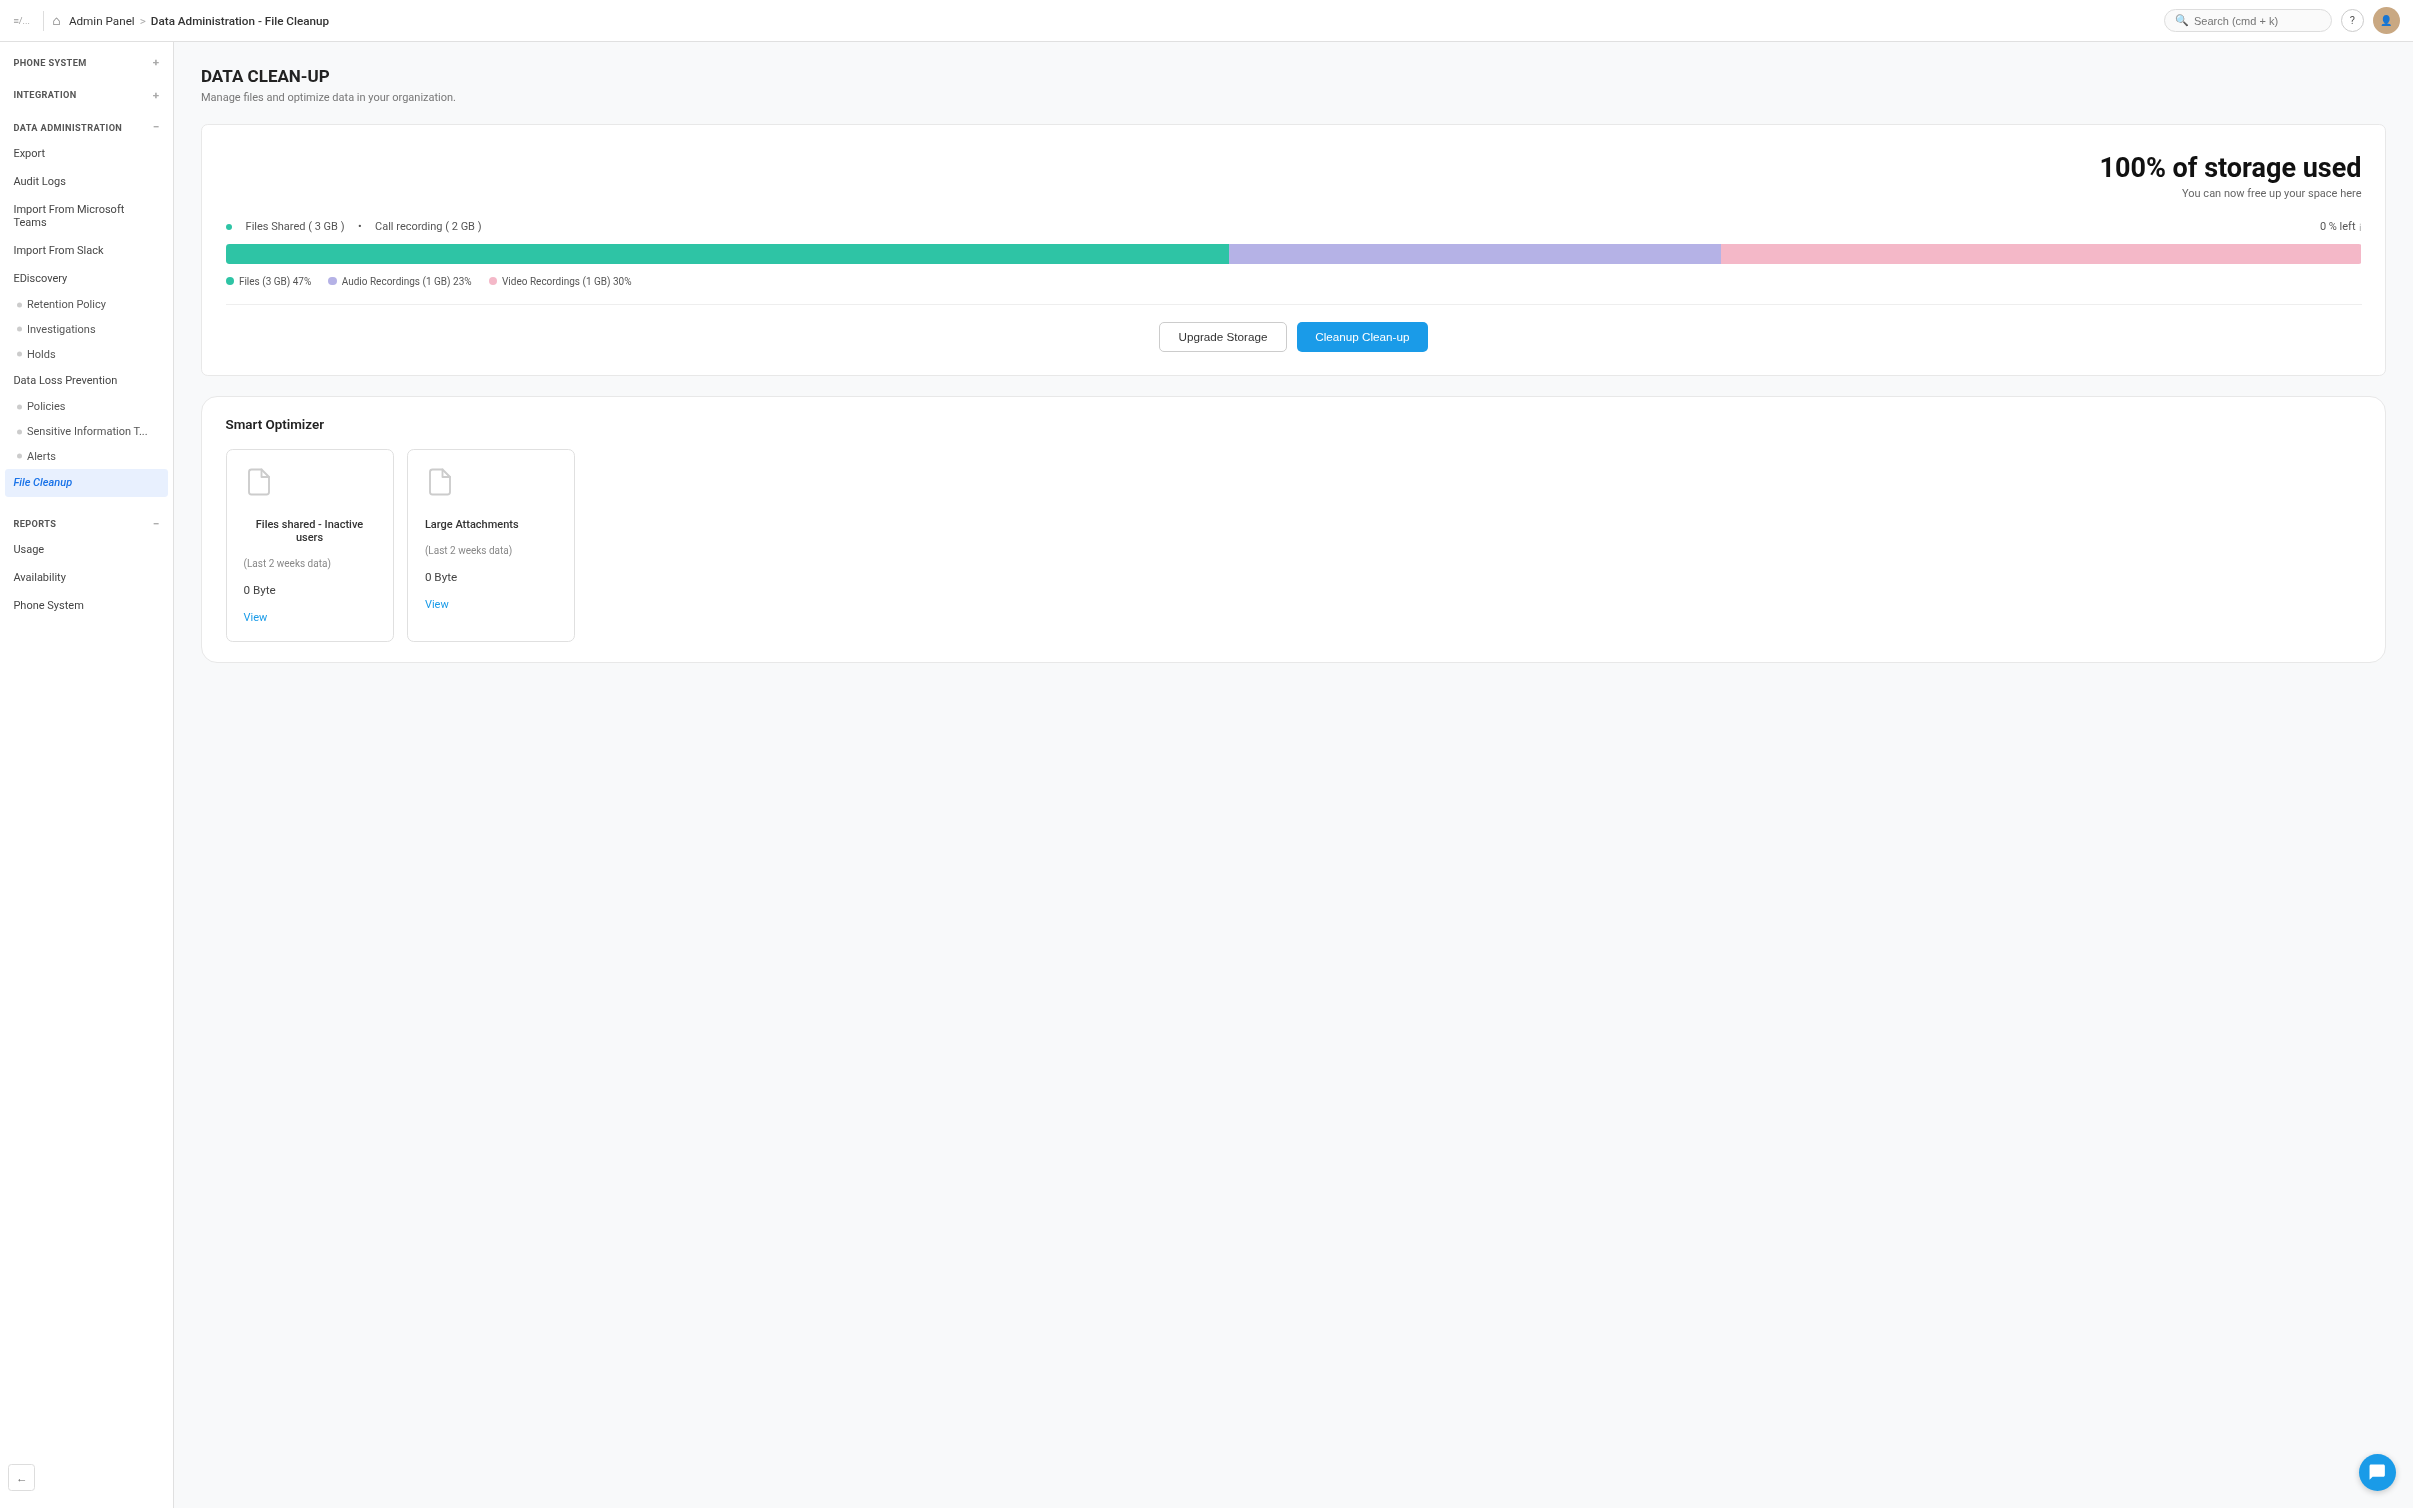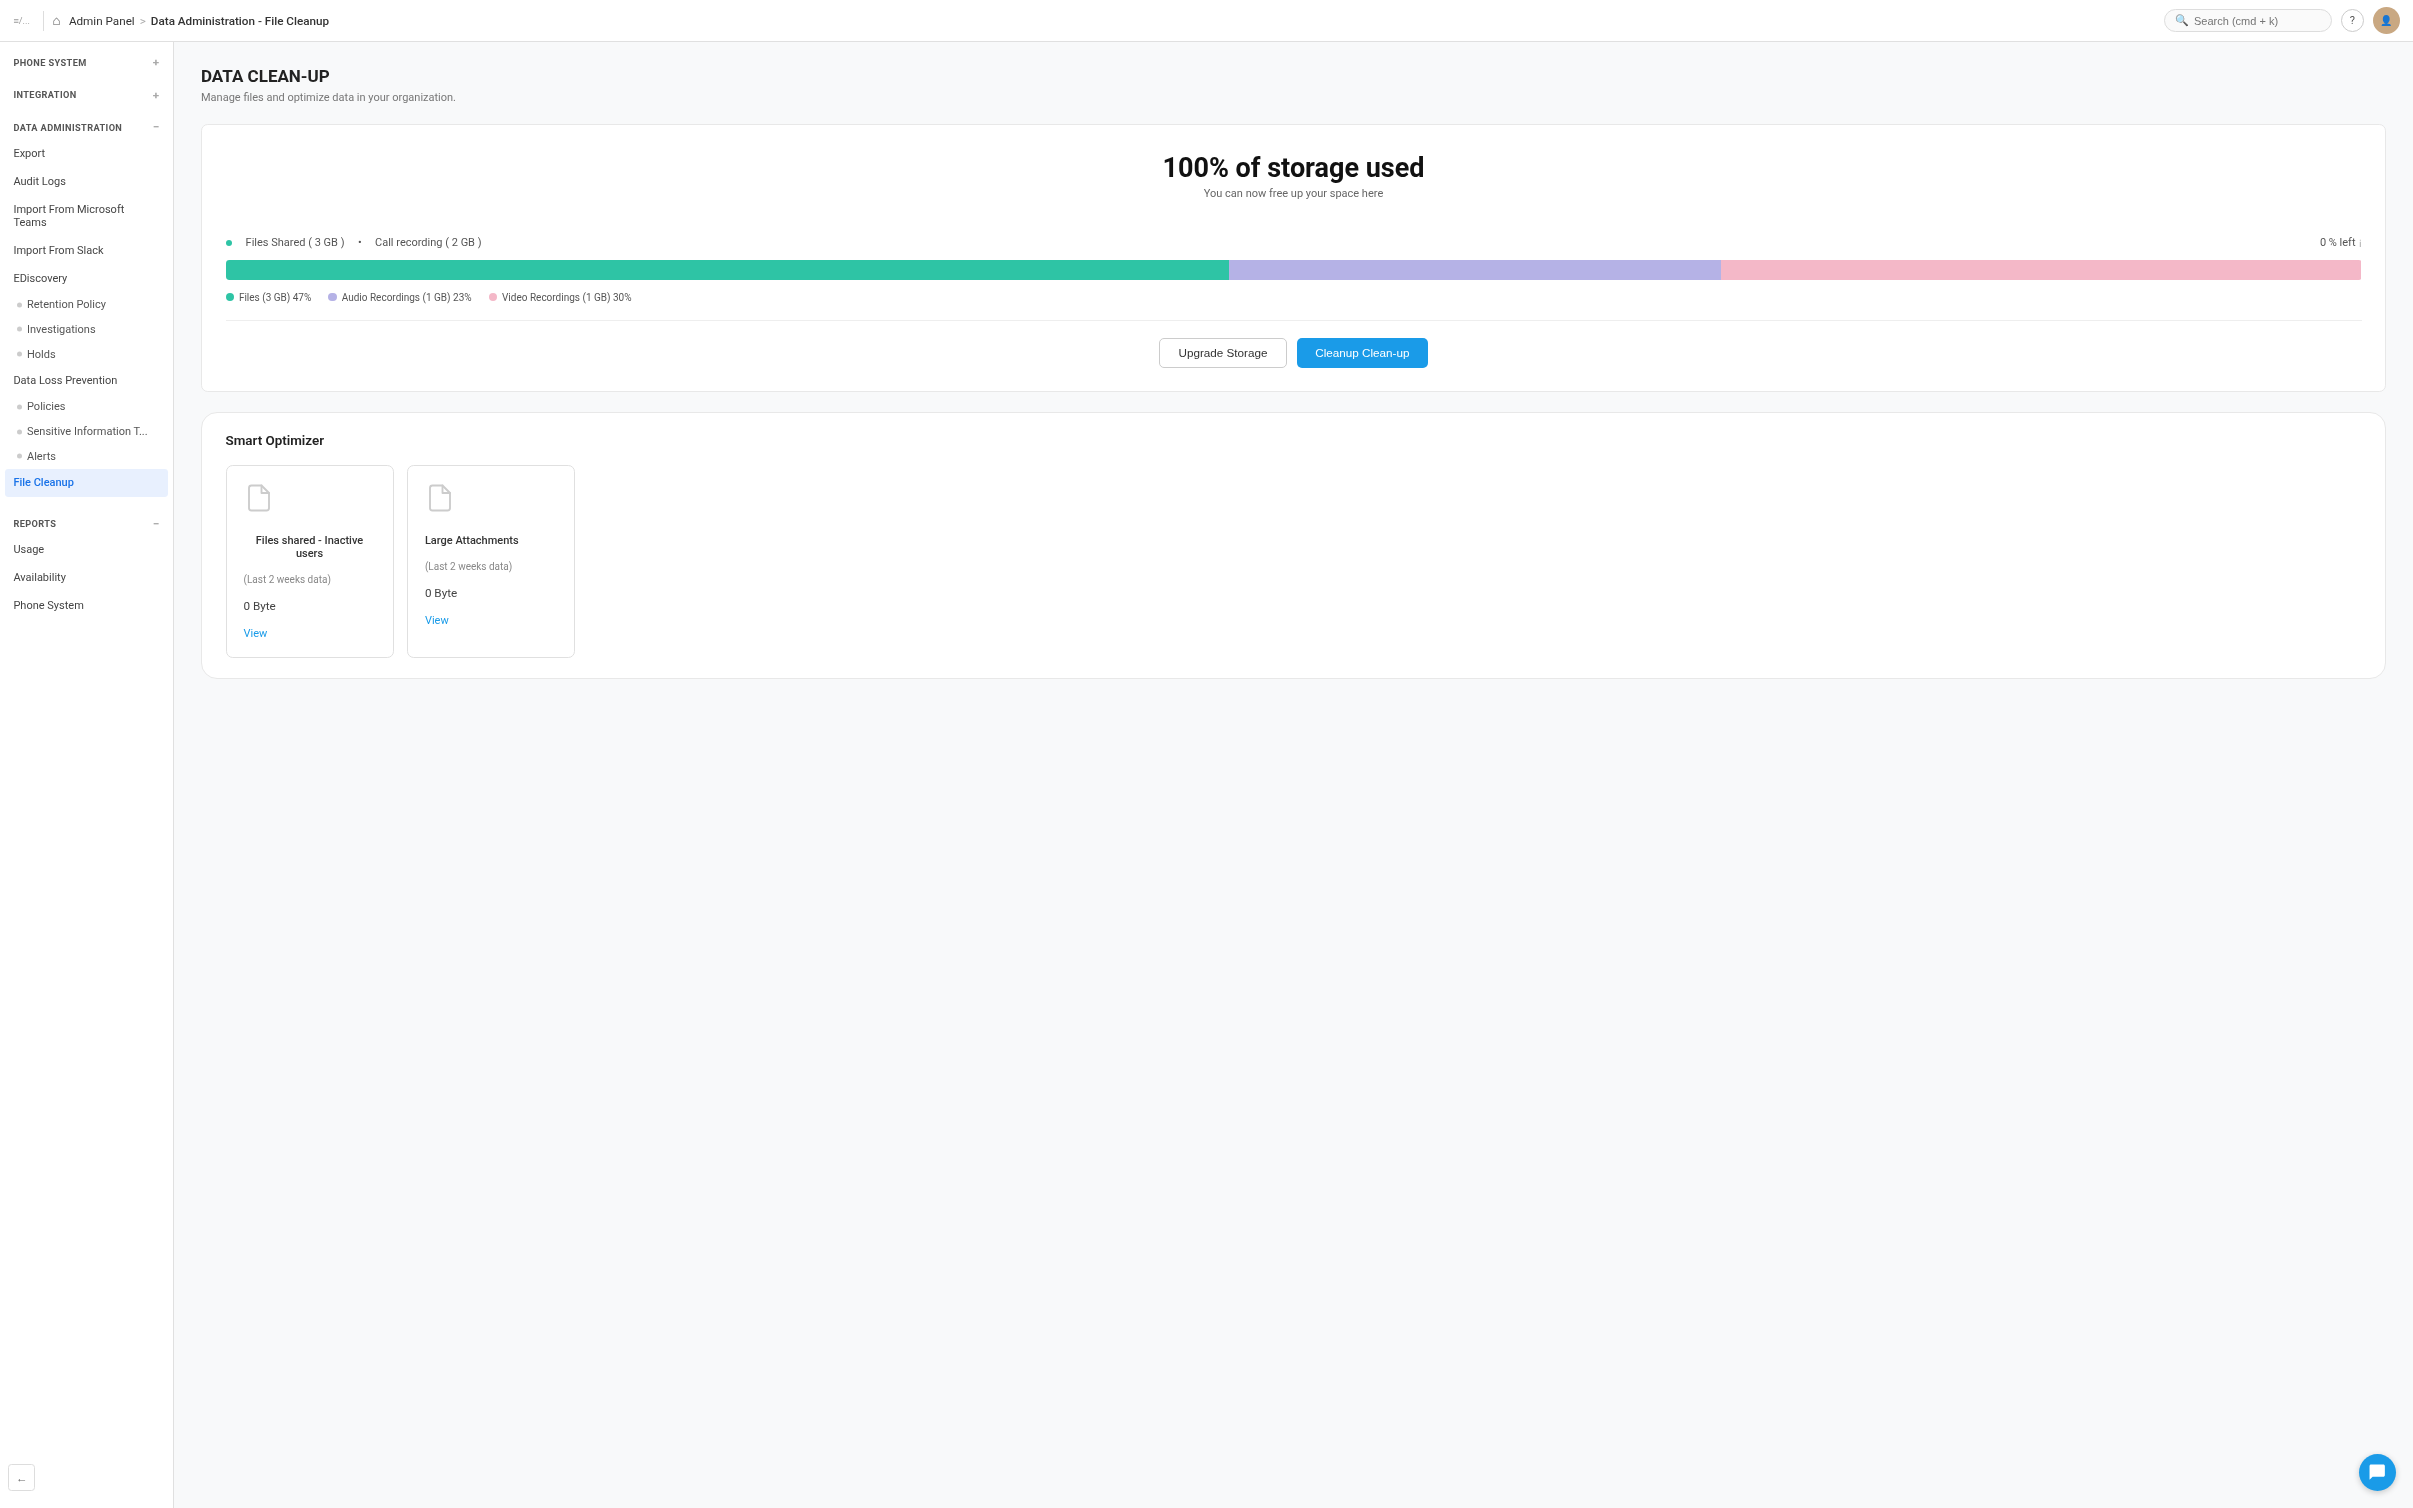--- a/index.html
+++ b/index.html
@@ -36,21 +36,21 @@
     .sidebar-section-header {
       display: flex; align-items: center; justify-content: space-between;
       padding: 13.4px 13.4px 5px 13.4px; font-size: 9.2px; font-weight: 700;
       color: #555; text-transform: uppercase; letter-spacing: 0.4px;
     }
     .sidebar-section-header .toggle-icon { font-size: 11.7px; color: #aaa; cursor: pointer; }
     .sidebar-item {
       padding: 7.5px 13.4px; font-size: 11px; color: #444; cursor: pointer;
       display: flex; align-items: center; gap: 6.7px;
     }
-    .sidebar-item.active { background: #e8f0fe; color: #1a73e8; font-weight: 500; border-radius: 3.4px; margin: 0 5px; padding: 7.5px 8.4px; }
+    .sidebar-item.active { background: #e8f0fe; color: #1a73e8; font-weight: 500; border-radius: 3.4px; margin: 0 5px; padding: 7.5px 8.4px; font-style: italic; }
     .sidebar-sub-item {
       padding: 5.9px 13.4px 5.9px 27px; font-size: 11px; color: #555; cursor: pointer;
       display: flex; align-items: center; gap: 5px; position: relative;
     }
     .sidebar-sub-item::before {
       content: ''; position: absolute; left: 17px; top: 50%;
       transform: translateY(-50%); width: 5px; height: 5px;
       border-radius: 50%; background: #ccc;
     }
 
@@ -58,21 +58,21 @@
     .main { flex: 1; overflow-y: auto; padding: 23.5px 27px; background: #f8f9fa; }
 
     .page-title { font-size: 17px; font-weight: 700; color: #222; margin-bottom: 5px; }
     .page-subtitle { font-size: 11px; color: #777; margin-bottom: 20px; }
 
     
     .storage-card {
       background: #fff; border-radius: 6.7px; padding: 27px 23.5px 23.5px;
       border: 0.8px solid #e8e8e8; margin-bottom: 20px;
     }
-    .storage-header { text-align: center; margin-bottom: 36px; }
+    .storage-header { text-align: right; margin-bottom: 20px; }
     .storage-percent { font-size: 27px; font-weight: 700; color: #111; }
     .storage-subtext { font-size: 11px; color: #666; margin-top: 3.4px; }
 
     .storage-legend-row {
       display: flex; align-items: center; gap: 13.4px; margin-bottom: 10px; font-size: 11px; color: #555;
     }
     .storage-legend-row .dot { width: 6.7px; height: 6.7px; border-radius: 50%; }
     .storage-percent-right { margin-left: auto; font-size: 11px; color: #555; display: flex; align-items: center; gap: 3.4px; }
 
     .storage-bar { display: flex; height: 20px; border-radius: 3.4px; overflow: hidden; margin-bottom: 11.7px; }

